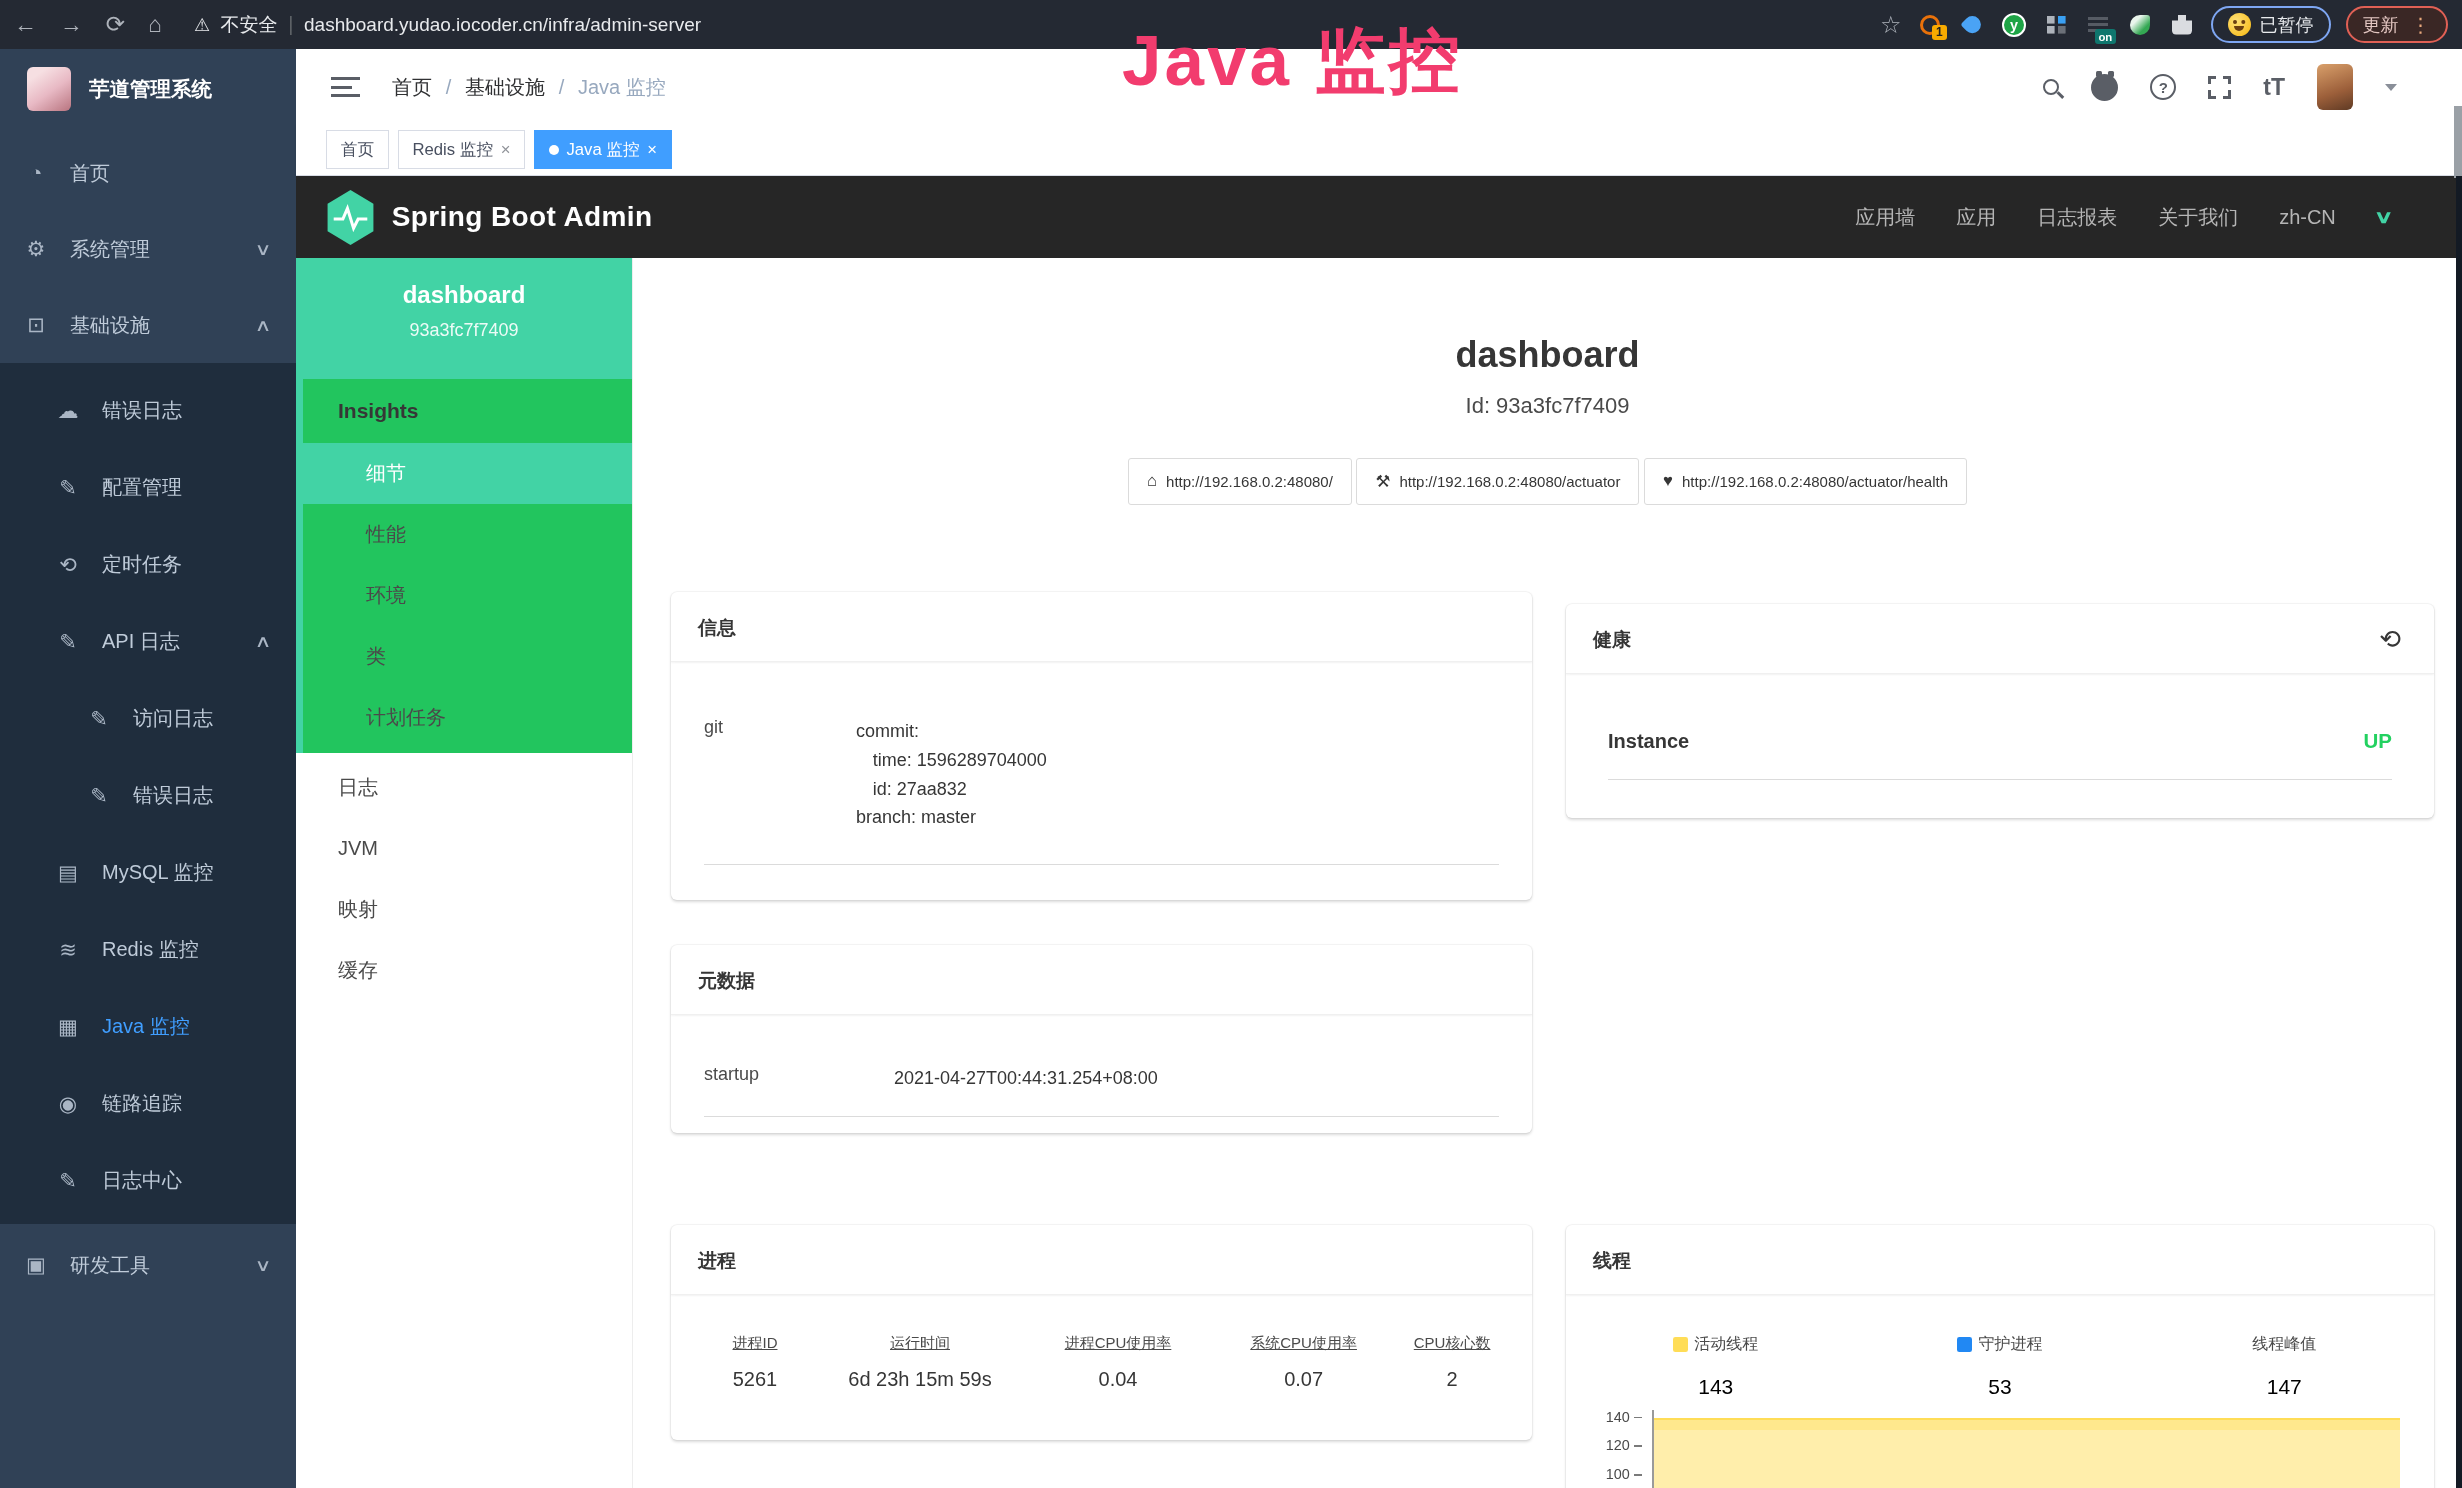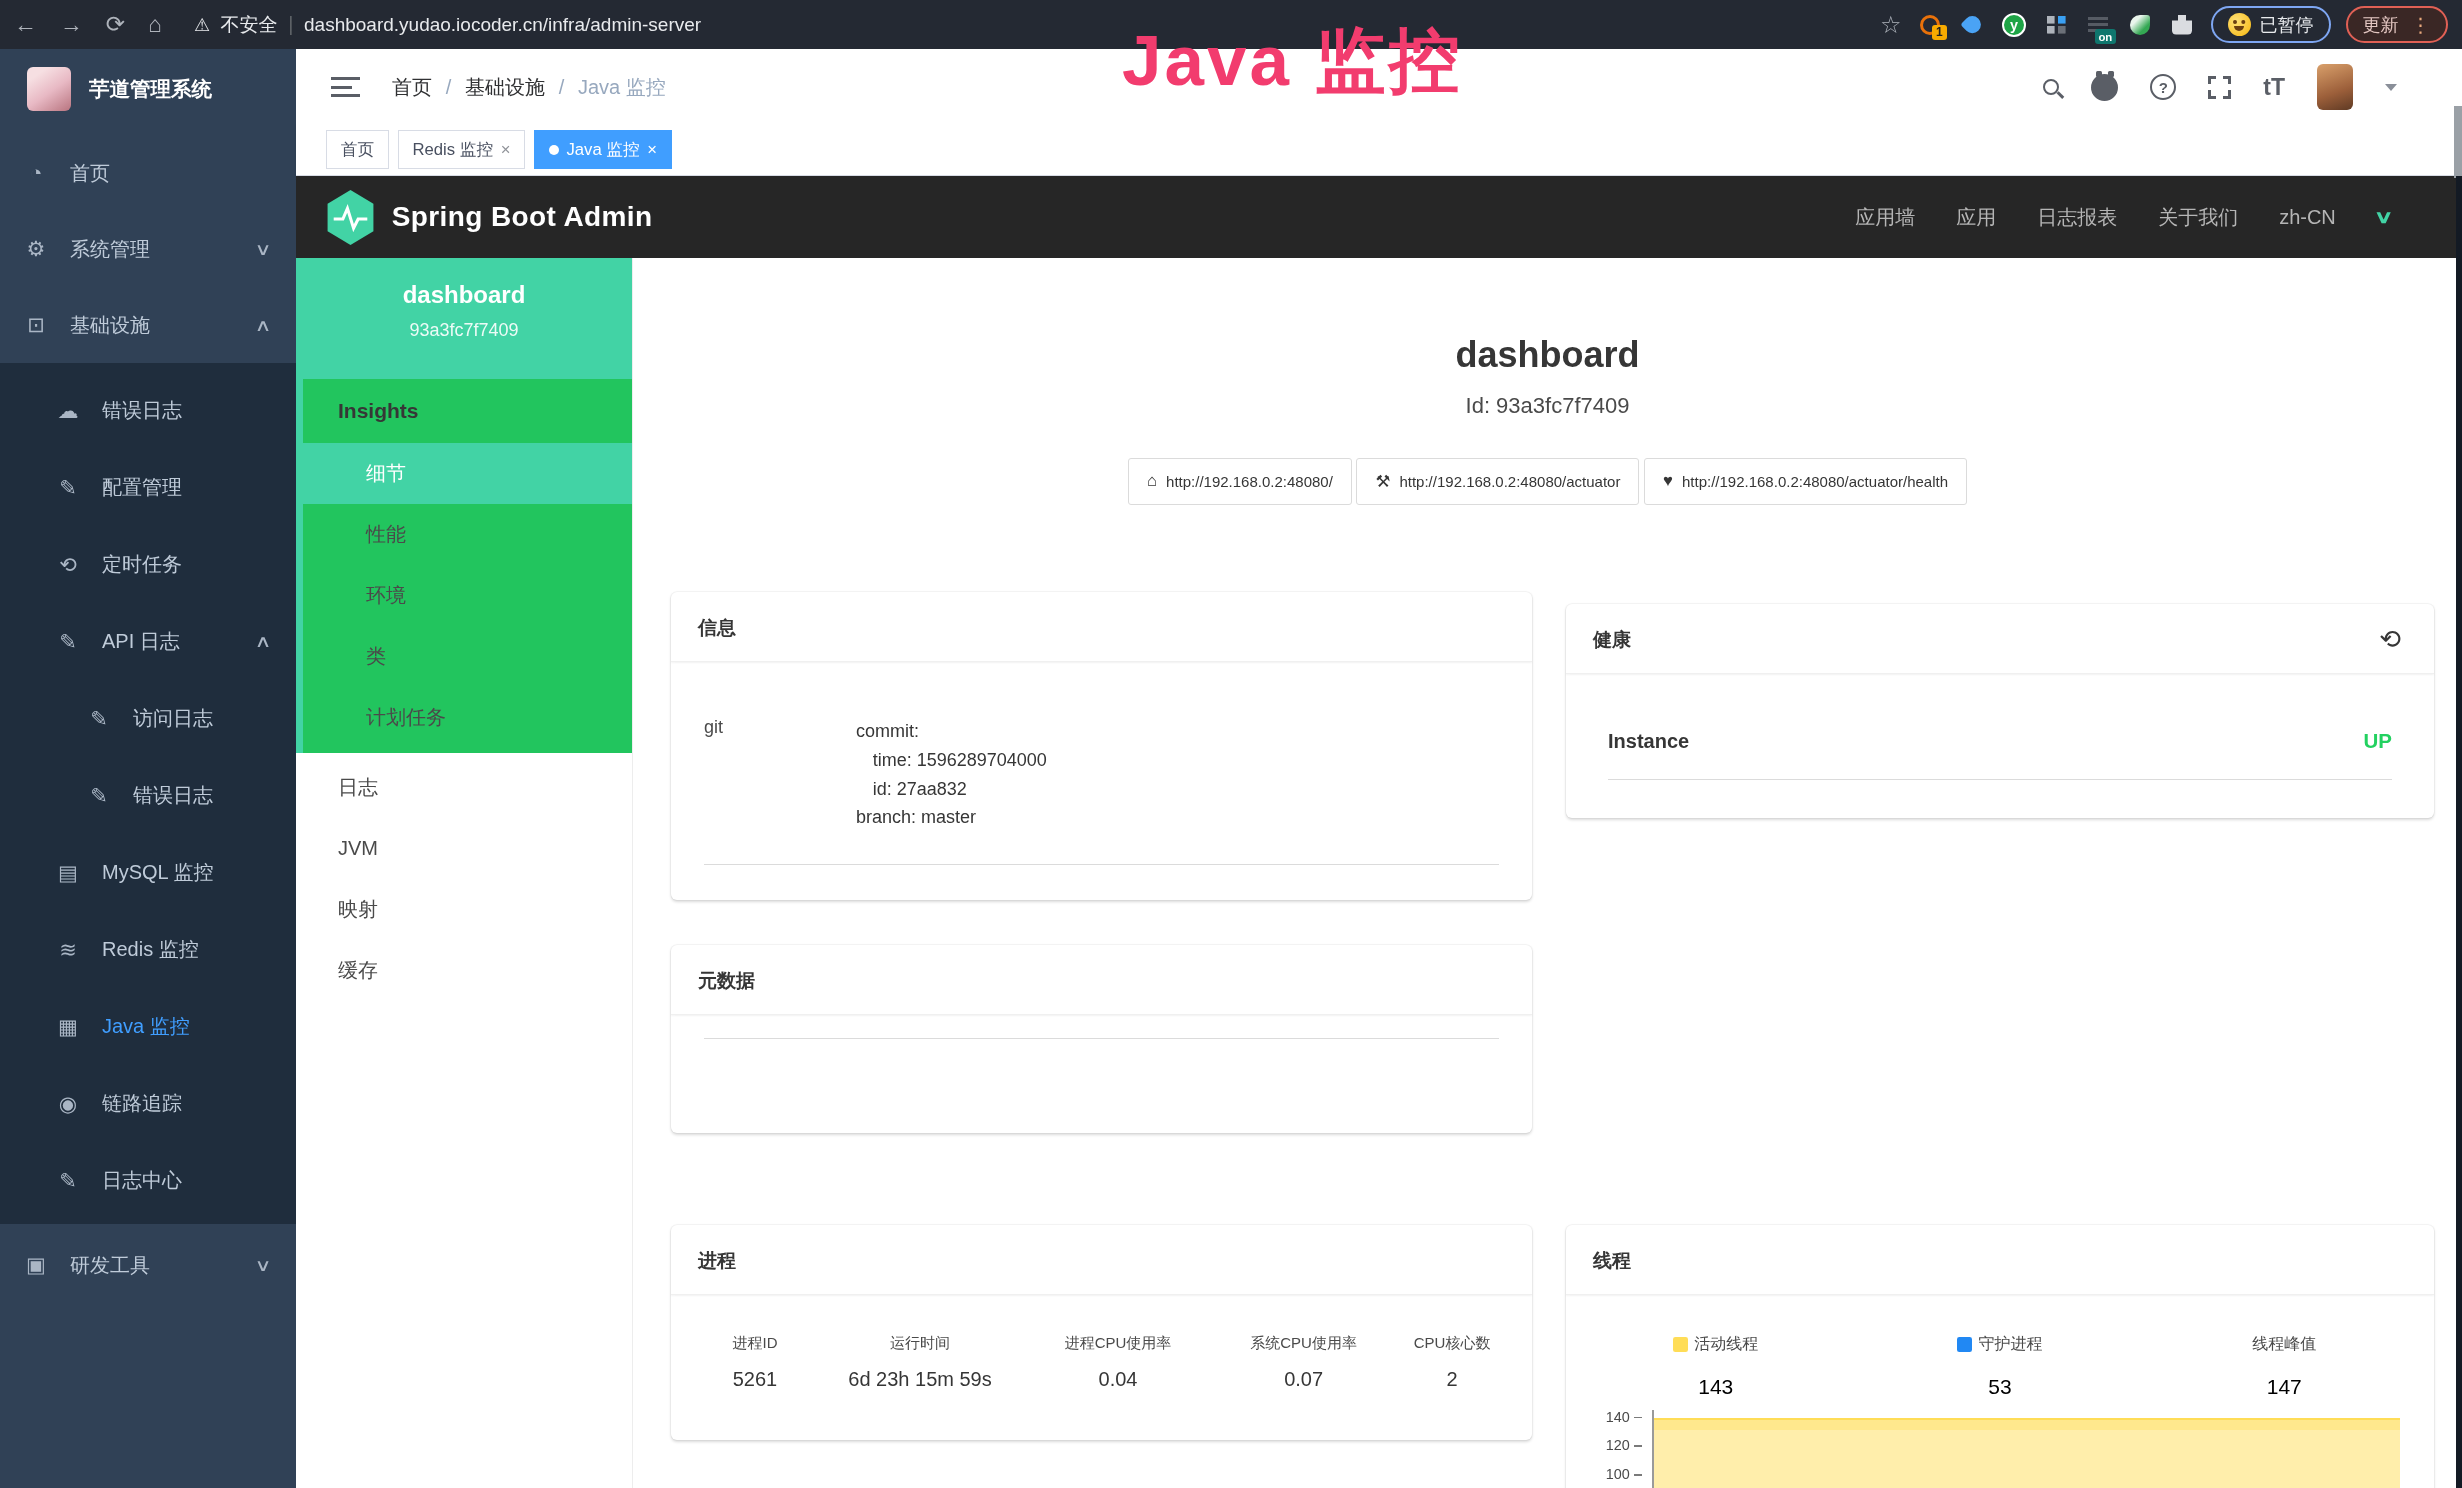--- a/index.html
+++ b/index.html
@@ -156,21 +156,21 @@
   .card-health .kv{padding:55px 42px 0;align-items:center;}
   .card-health .k{font-weight:bold;color:#363636;font-size:20px;}
   .card-health .v-up{margin-left:auto;color:#23d160;font-weight:bold;font-size:20.5px;}
   .card-health .divider{margin:26px 42px 0;}
 
   .card-meta .kv{padding:49px 33px 0;}
   .card-meta .k{width:190px;}
   .card-meta .divider{margin:23px 33px 0;}
 
   .ptable{padding:39px 18px 0;display:grid;grid-template-columns:16% 24% 24% 21% 15%;row-gap:15px;text-align:center;}
-  .ptable .th{font-size:15px;color:#4a4a4a;}
+  .ptable .th{font-size:15px;color:#4a4a4a;text-decoration:underline;}
   .ptable .td{font-size:20px;color:#363636;}
 
   .tlegend{padding:39px 7.6px 0;display:grid;grid-template-columns:1fr 1fr 1fr;justify-items:center;}
   .leg{display:flex;align-items:center;gap:6px;font-size:16px;color:#4a4a4a;}
   .leg .sq{width:15px;height:15px;border-radius:2.3px;}
   .tvals{padding:20px 7.6px 0;display:grid;grid-template-columns:1fr 1fr 1fr;justify-items:center;
          font-size:21px;color:#000000;}
   .tchart{position:absolute;left:30px;right:34px;top:182px;height:303px;}
   .ytick{position:absolute;left:0;width:46px;text-align:right;font-size:14.4px;color:#4a4a4a;}
   .ytick::after{content:"";display:inline-block;width:7.6px;height:1.5px;background:#7a7a7a;margin-left:4.6px;vertical-align:middle;}
@@ -428,20 +428,24 @@
       </div>
       <div class="kv">
         <span class="k">Instance</span>
         <span class="v-up">UP</span>
       </div>
       <div class="divider"></div>
     </section>
 
     <section class="card card-meta" style="left:38px;top:687px;width:861px;height:188px;">
       <div class="card-h">元数据</div>
+      <div class="kv">
+        <span class="k">startup</span>
+        <span class="v">2021-04-27T00:44:31.254+08:00</span>
+      </div>
       <div class="divider"></div>
     </section>
 
     <section class="card" style="left:38px;top:967px;width:861px;height:215px;">
       <div class="card-h">进程</div>
       <div class="ptable">
         <span class="th">进程ID</span>
         <span class="th">运行时间</span>
         <span class="th">进程CPU使用率</span>
         <span class="th">系统CPU使用率</span>

